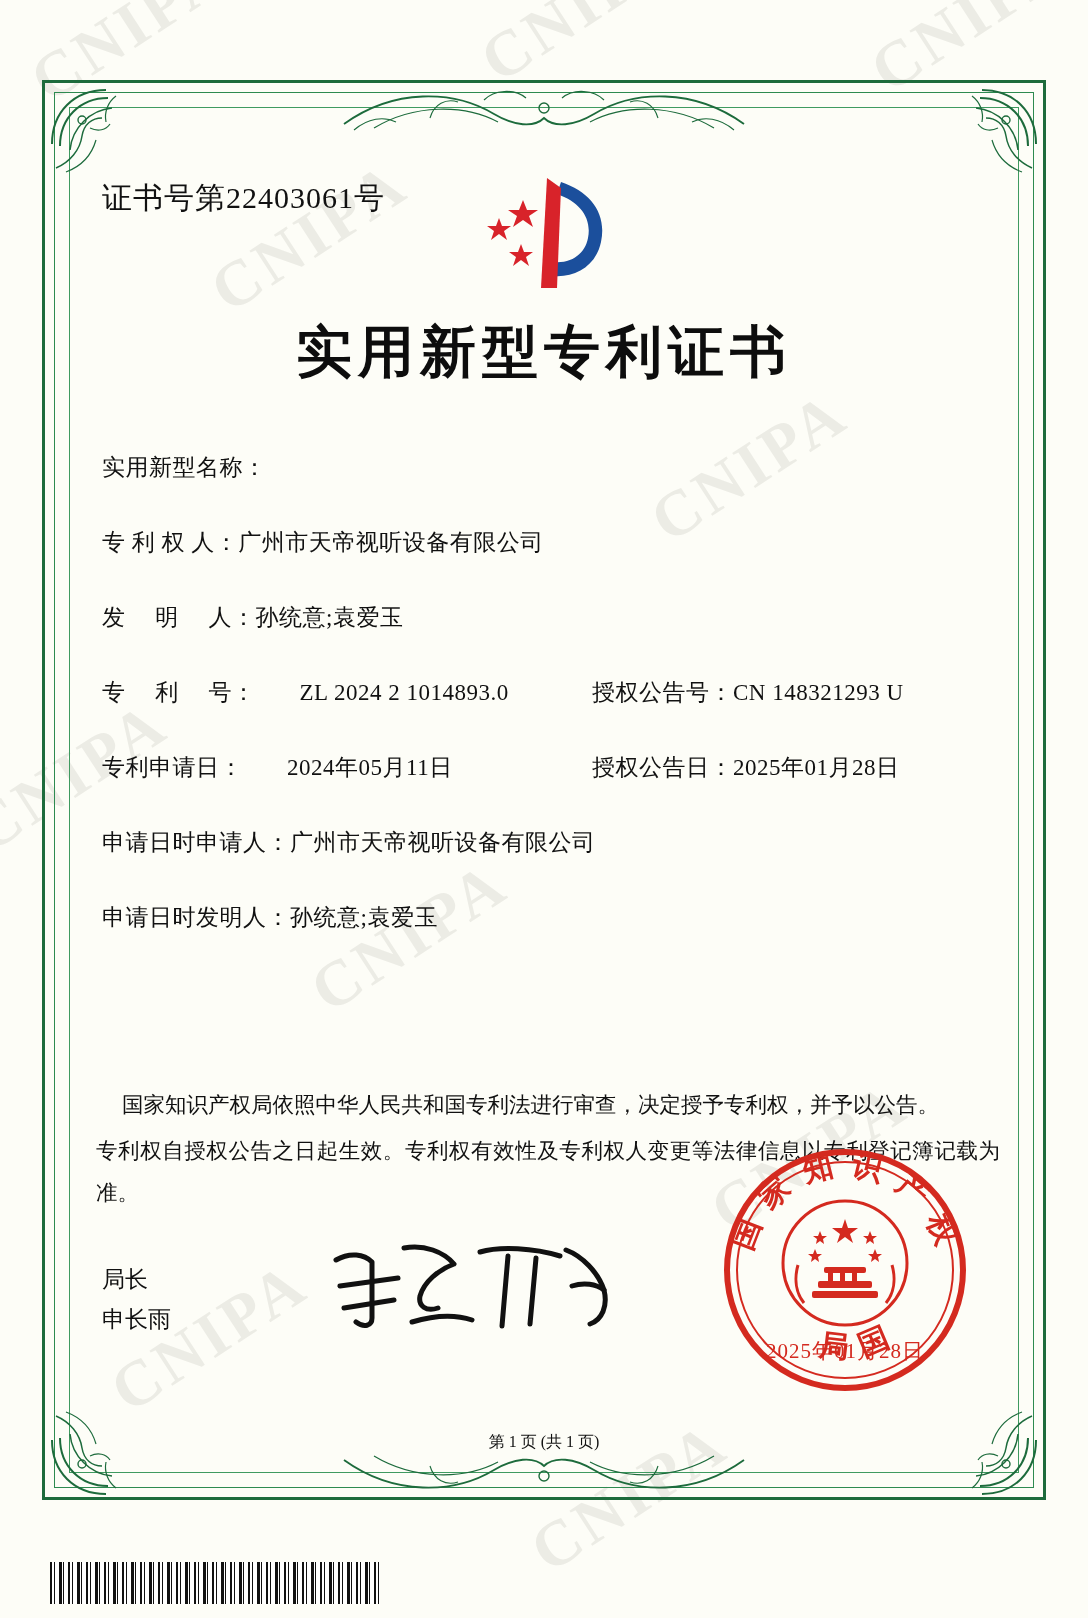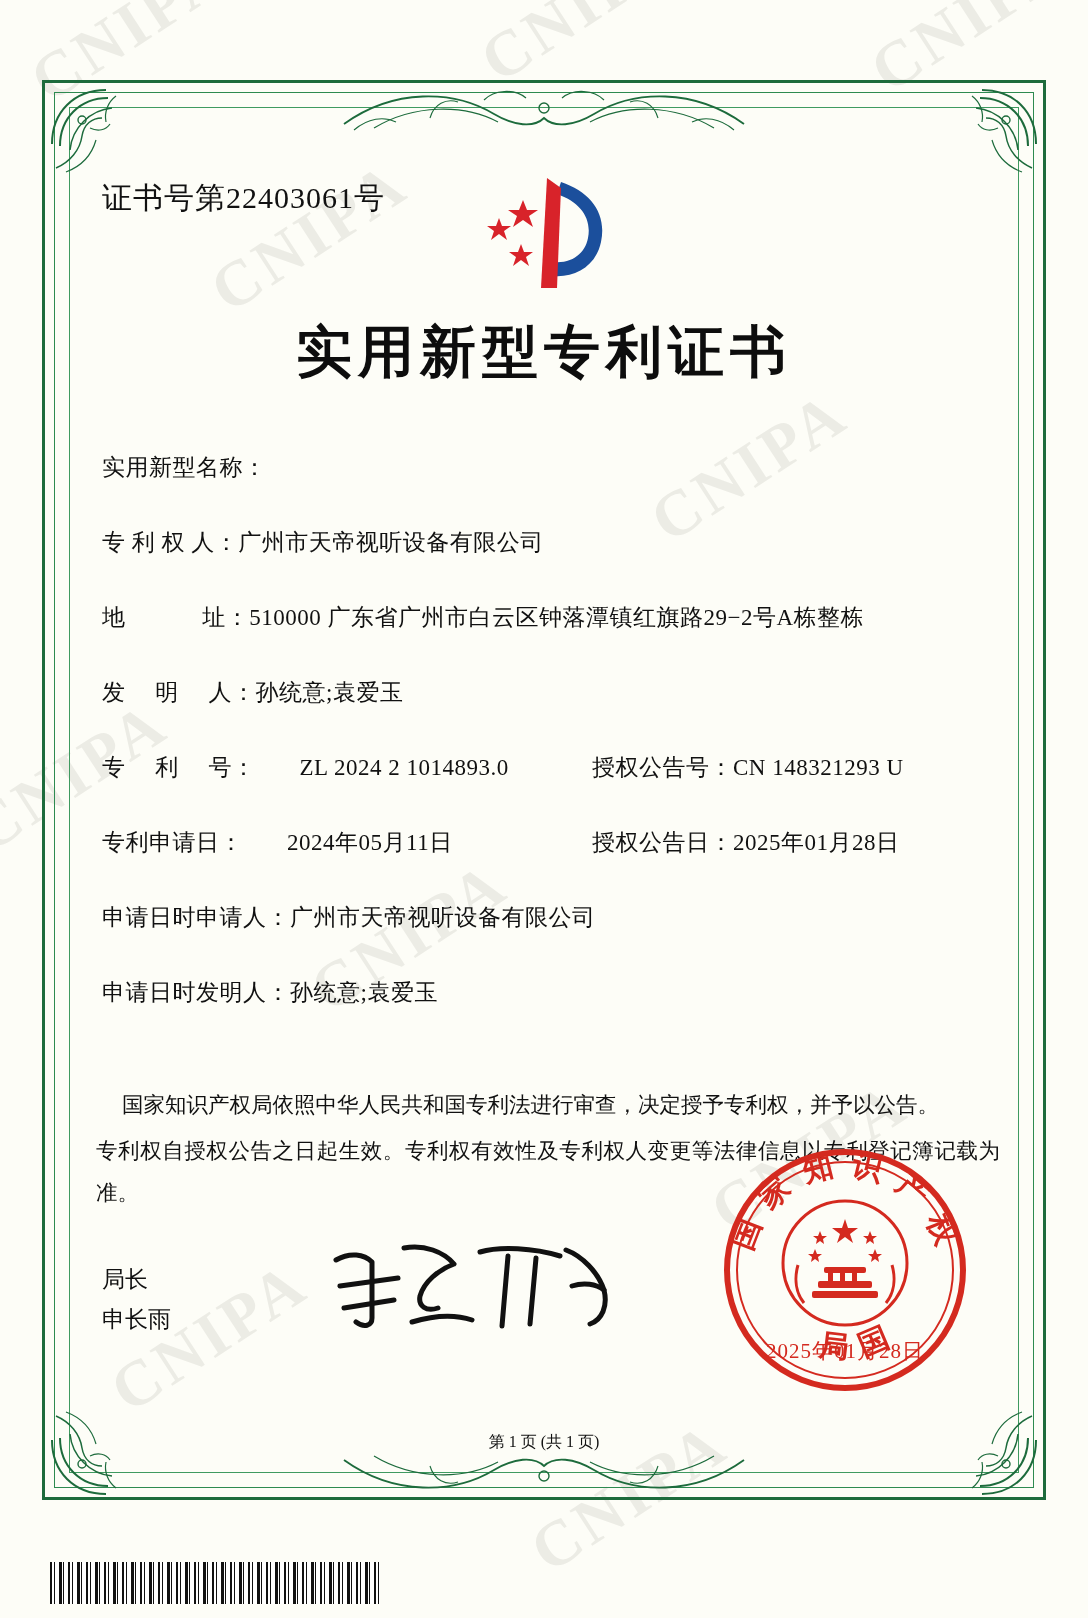--- a/index.html
+++ b/index.html
@@ -401,24 +401,20 @@
 
     <div class="field-row">
       <span class="f-label">实用新型名称：</span>
     </div>
 
     <div class="field-row">
       <span class="f-label">专 利 权 人：</span>
       <span class="f-value">广州市天帝视听设备有限公司</span>
     </div>
 
-    <div class="field-row">
-      <span class="f-label">地　　　 址：</span>
-      <span class="f-value">510000 广东省广州市白云区钟落潭镇红旗路29−2号A栋整栋</span>
-    </div>
 
     <div class="field-row">
       <span class="f-label">发　 明　 人：</span>
       <span class="f-value">孙统意;袁爱玉</span>
     </div>
 
     <div class="two-col">
       <div class="col-a">
         <span class="f-label">专　 利　 号：</span>
         <span class="f-value">ZL 2024 2 1014893.0</span>

